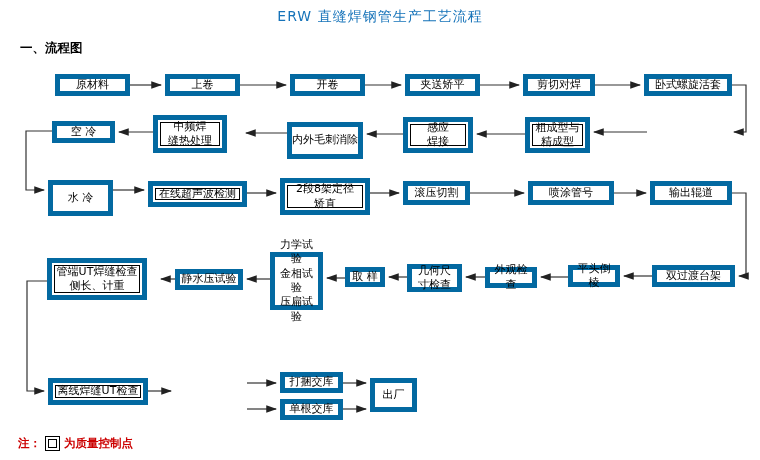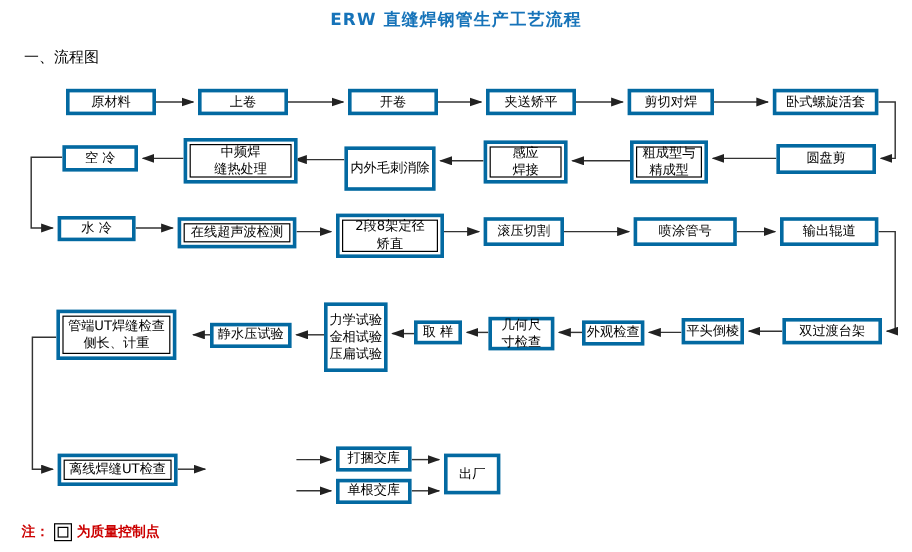--- a/index.html
+++ b/index.html
@@ -1,21 +1,21 @@
 <!DOCTYPE html>
 <html><head>
 <meta charset="utf-8">
 <style>
   html,body{margin:0;padding:0;background:#fff;}
   #stage{position:relative;width:760px;height:460px;background:#fff;overflow:hidden;
          font-family:"DejaVu Sans","Liberation Sans",sans-serif;color:#000;}
   .title{position:absolute;left:0;top:8px;width:100%;text-align:center;
-         font-size:14px;font-weight:bold;letter-spacing:1px;}
-  .section-heading{position:absolute;left:20px;top:40px;font-size:12.5px;font-weight:normal;}
-  .node{position:absolute;box-sizing:border-box;border:3px solid #0369a1;background:#fff;
+         font-size:14px;font-weight:normal;letter-spacing:1px;}
+  .section-heading{position:absolute;left:20px;top:40px;font-size:12.5px;font-weight:bold;}
+  .node{position:absolute;box-sizing:border-box;border:5px solid #0369a1;background:#fff;
         display:flex;align-items:center;justify-content:center;text-align:center;
         font-size:11px;line-height:1.3;white-space:pre-line;z-index:2;}
   .node.dbl::before{content:"";position:absolute;inset:2px;border:1px solid #000;pointer-events:none;}
   svg.wires{position:absolute;left:0;top:0;z-index:1;pointer-events:none;}
   .note{position:absolute;left:18px;top:436px;font-size:11.5px;font-weight:bold;
         display:flex;align-items:center;gap:4px;}
   .qc-square{position:relative;display:inline-block;width:15px;height:15px;
         border:1px solid #000;box-sizing:border-box;background:#fff;}
   .qc-square::before{content:"";position:absolute;inset:2px;border:1px solid #000;}
 </style>
@@ -68,31 +68,30 @@
     </g>
   </svg>
 
   <div class="node" style="left:55px;top:74px;width:75px;height:22px">原材料</div>
   <div class="node" style="left:165px;top:74px;width:75px;height:22px">上卷</div>
   <div class="node" style="left:290px;top:74px;width:75px;height:22px">开卷</div>
   <div class="node" style="left:405px;top:74px;width:75px;height:22px">夹送矫平</div>
   <div class="node" style="left:523px;top:74px;width:72px;height:22px">剪切对焊</div>
   <div class="node" style="left:644px;top:74px;width:88px;height:22px">卧式螺旋活套</div>
 
-  <div class="node" style="left:647px;top:120px;width:83px;height:25px">圆盘剪</div>
   <div class="node dbl" style="left:525px;top:117px;width:65px;height:36px">粗成型与
 精成型</div>
   <div class="node dbl" style="left:403px;top:117px;width:70px;height:36px">感应
 焊接</div>
   <div class="node" style="left:287px;top:122px;width:76px;height:37px">内外毛刺消除</div>
-  <div class="node dbl" style="left:153px;top:115px;width:95px;height:38px">中频焊
+  <div class="node dbl" style="left:153px;top:115px;width:74px;height:38px">中频焊
 缝热处理</div>
   <div class="node" style="left:52px;top:121px;width:63px;height:22px">空 冷</div>
 
-  <div class="node" style="left:48px;top:180px;width:65px;height:21px">水 冷</div>
+  <div class="node" style="left:48px;top:180px;width:65px;height:36px">水 冷</div>
   <div class="node dbl" style="left:148px;top:181px;width:99px;height:26px">在线超声波检测</div>
   <div class="node dbl" style="left:280px;top:178px;width:90px;height:37px">2段8架定径
 矫直</div>
   <div class="node" style="left:403px;top:181px;width:67px;height:24px">滚压切割</div>
   <div class="node" style="left:528px;top:181px;width:86px;height:24px">喷涂管号</div>
   <div class="node" style="left:650px;top:181px;width:82px;height:24px">输出辊道</div>
 
   <div class="node" style="left:652px;top:265px;width:83px;height:22px">双过渡台架</div>
   <div class="node" style="left:568px;top:265px;width:52px;height:22px">平头倒棱</div>
   <div class="node" style="left:485px;top:267px;width:52px;height:21px">外观检查</div>

